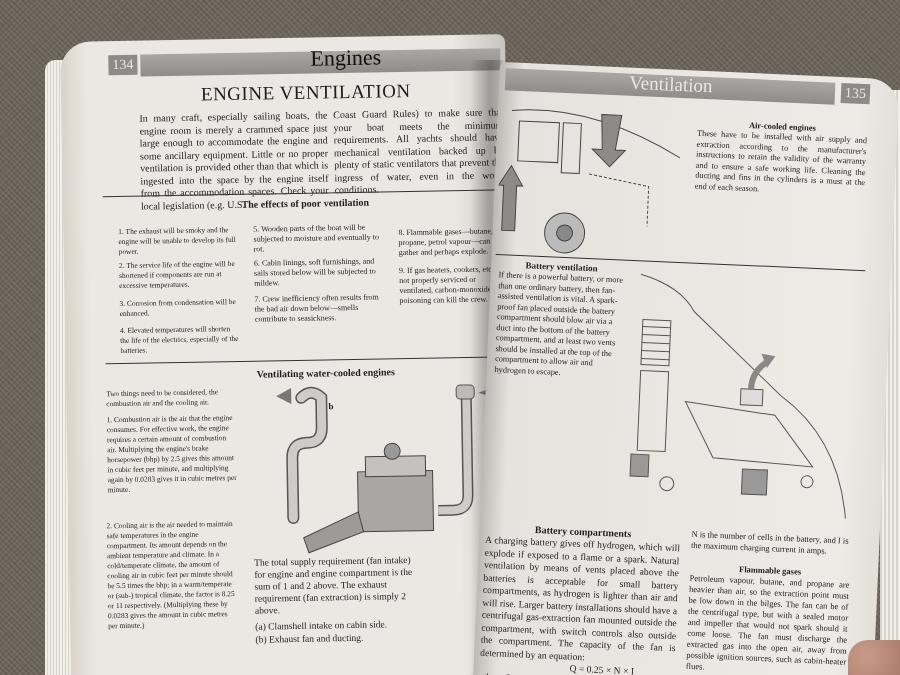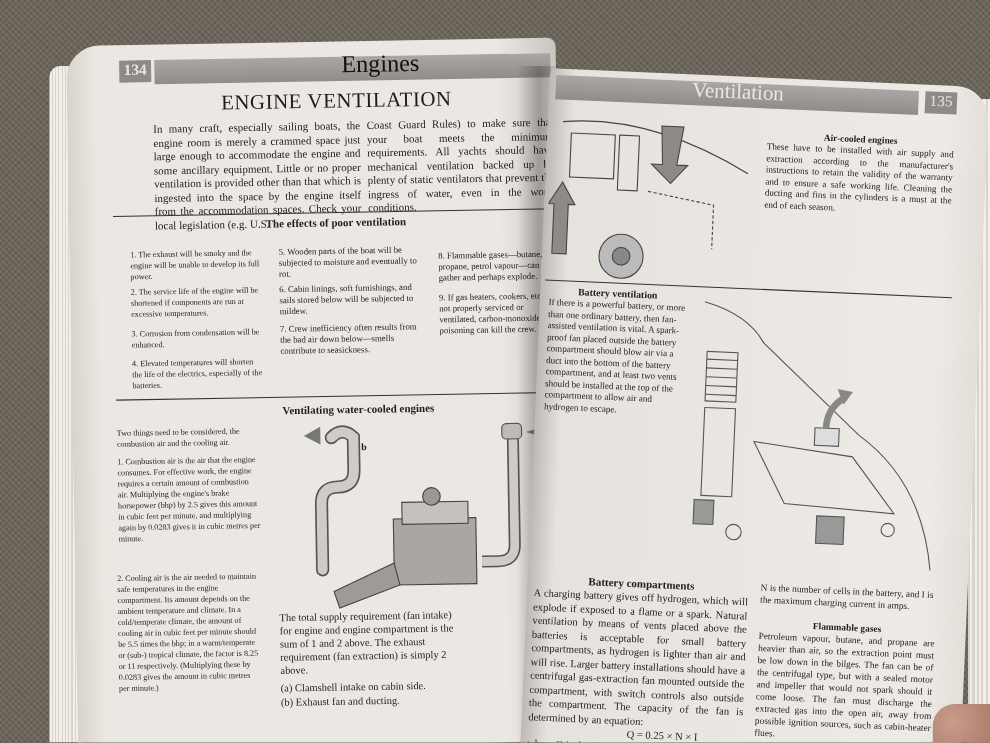--- a/index.html
+++ b/index.html
@@ -18,21 +18,21 @@
     background:linear-gradient(90deg,#bdb8b3 0,#e6e3df 6%,#eeebe7 90%,#e2ded8 100%);
     transform:rotate(2.5deg);transform-origin:top left;}
   .page-edges{position:absolute;left:45px;top:60px;width:30px;height:615px;
     background:repeating-linear-gradient(90deg,#f2efe9 0 2px,#d9d4cb 2px 3px);border-radius:10px 0 0 0;}
   .right-edges{position:absolute;left:880px;top:90px;width:20px;height:585px;
     background:repeating-linear-gradient(90deg,#d9d4cb 0 2px,#f2efe9 2px 4px);}
   .header-bar{position:absolute;height:22px;background:linear-gradient(180deg,#a9a6a4,#8f8c8a);}
   .left-page .header-bar{left:80px;top:14px;width:360px;}
   .right-page .header-bar{left:6px;top:6px;width:330px;}
   .page-num{position:absolute;background:#8d8a88;color:#e8e6e4;font-size:14px;padding:2px 4px;}
-  .left-page .page-num{left:48px;top:14px;font-weight:bold;}
+  .left-page .page-num{left:48px;top:14px;}
   .right-page .page-num{left:342px;top:6px;}
   .section-title{position:absolute;font-size:22px;color:#111;}
   .left-page .section-title{left:250px;top:8px;}
   .right-page .section-title{left:130px;top:4px;color:#e9e7e5;font-size:19px;}
   .h1{position:absolute;left:140px;top:44px;font-size:19px;letter-spacing:.5px;}
   .txt{position:absolute;font-size:9.5px;line-height:12px;}
   .txt.small{font-size:7.4px;line-height:10px;}
   .txt.body{font-size:10px;line-height:12.5px;text-align:justify;}
   .sub{font-weight:bold;font-size:10px;text-align:center;display:block;}
   .rule{position:absolute;height:1px;background:#333;}

